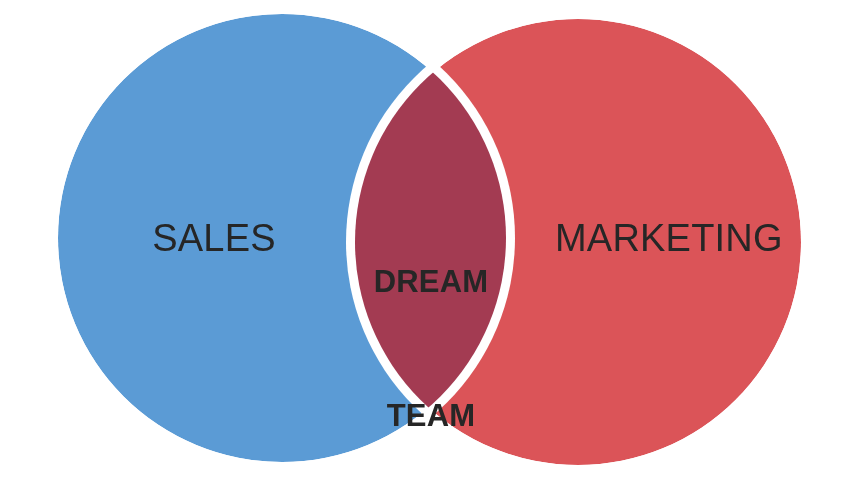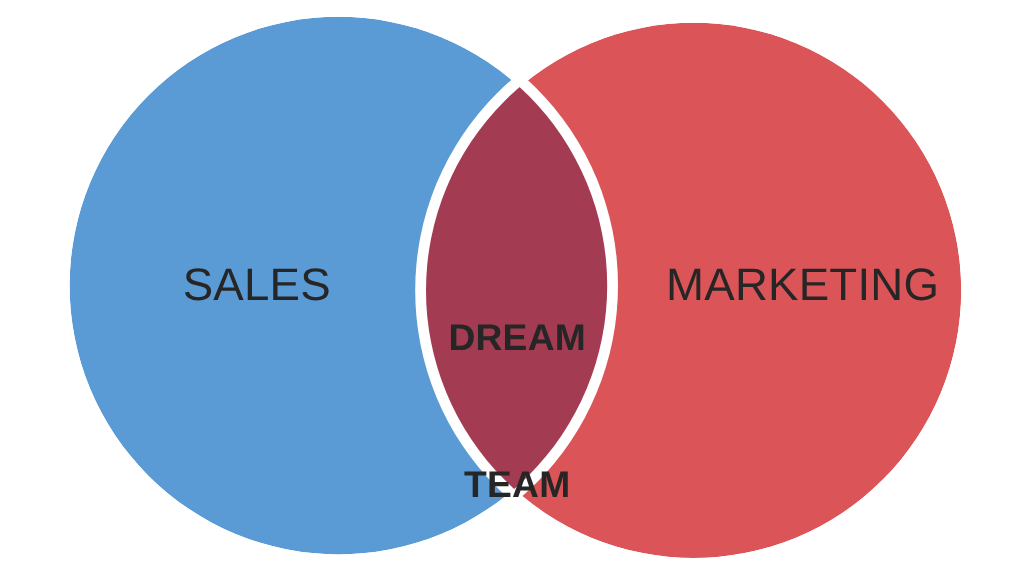--- a/index.html
+++ b/index.html
@@ -61,21 +61,21 @@
     top: 191px;
     width: 180px;
     font-size: 31px;
     text-align: center;
   }
   #label-dream-team .dt-line {
     display: block;
     font-weight: bold;
   }
   #label-dream-team .dt-line + .dt-line {
-    margin-top: 12px;
+    margin-top: 24px;
   }
 </style>
 </head>
 <body>
 
 <div id="venn-stage" style="background: rgb(255, 255, 255);">
 
   <svg id="venn-svg" viewBox="0 0 860 480">
     <defs>
       <clipPath id="clip-left-circle">

